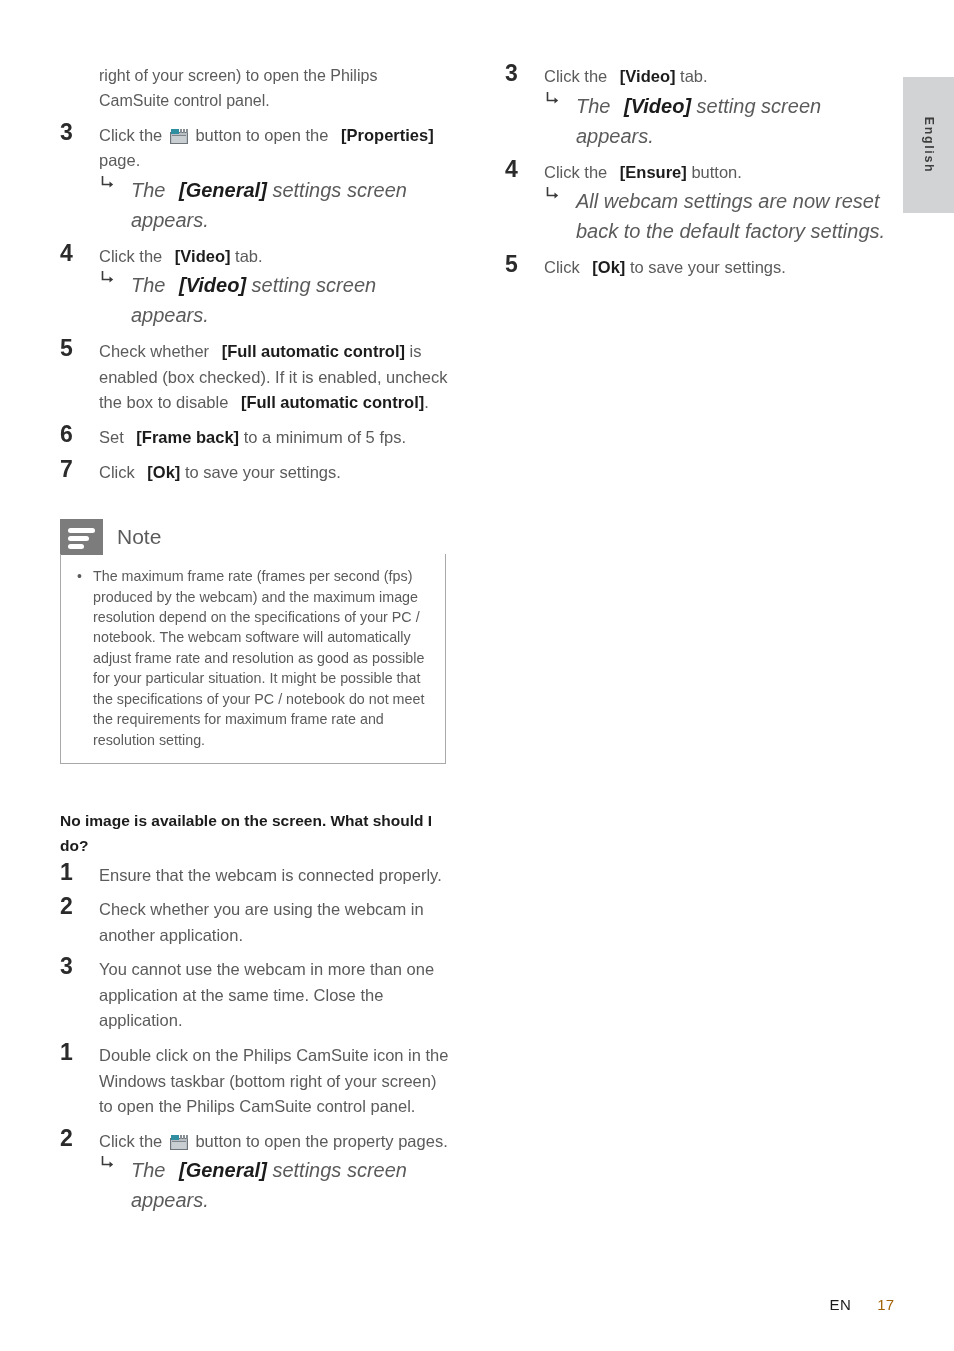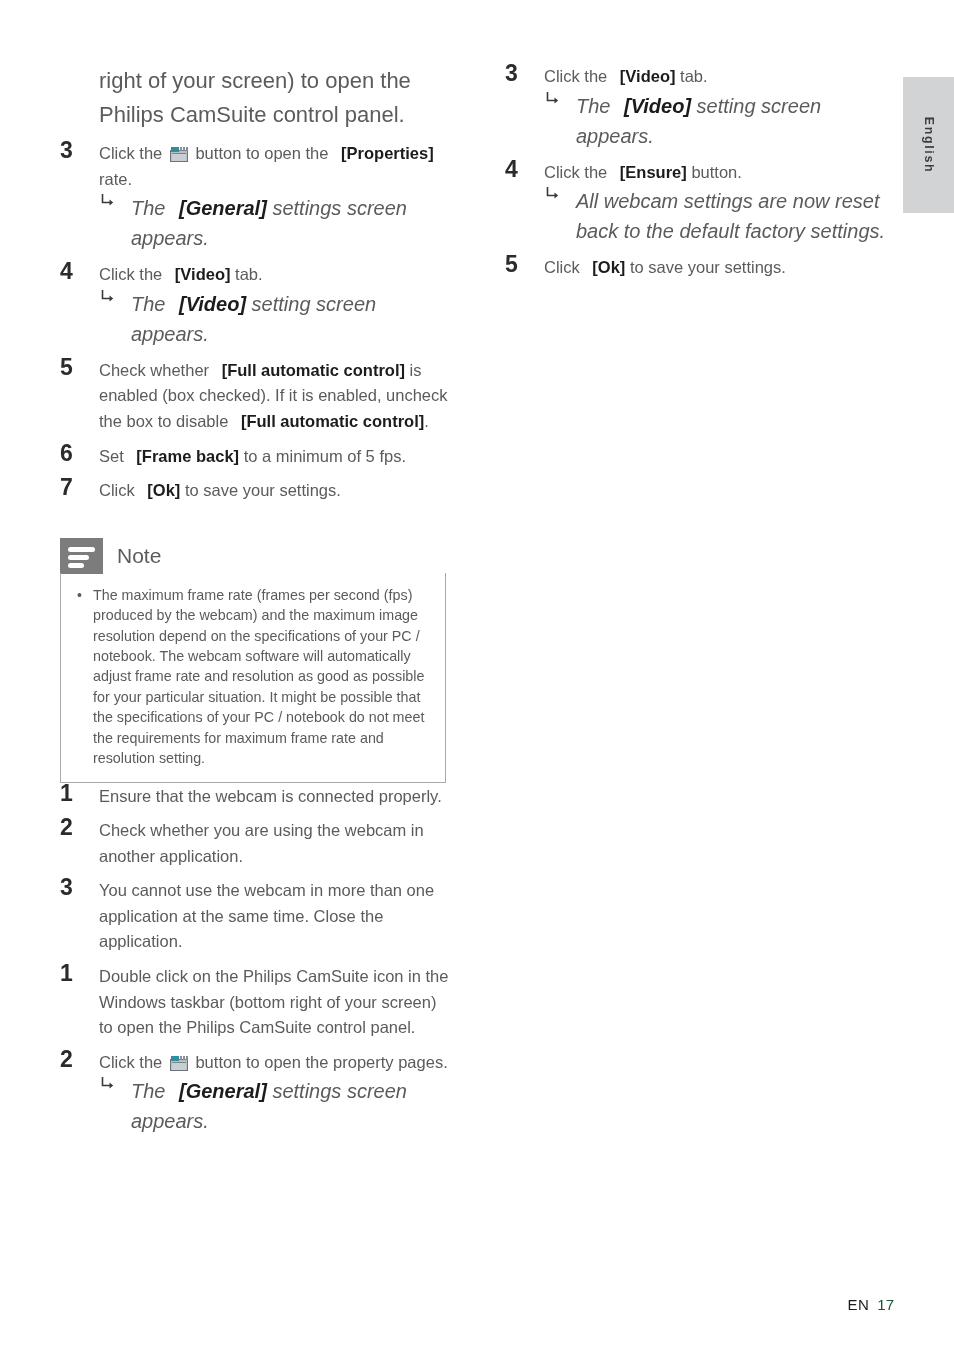--- a/index.html
+++ b/index.html
@@ -70,21 +70,21 @@
     font-weight: bold;
     color: #2b2b2b;
     line-height: 1.18;
   }
   .step-body {
     font-size: 16.5px;
     line-height: 1.55;
     color: #5b5b5b;
   }
   .lead-para {
-    font-size: 22px;
+    font-size: 16px;
     line-height: 1.55;
     color: #5b5b5b;
     padding-left: 39px;
     margin-bottom: 9px;
   }
   b, .bold {
     font-weight: bold;
     color: #1c1c1c;
     padding-left: 8px;
   }
@@ -213,22 +213,22 @@
     bottom: 38px;
     font-size: 15px;
     white-space: nowrap;
   }
   .footer .en {
     font-weight: normal;
     color: #1c1c1c;
     letter-spacing: 0.5px;
   }
   .footer .pg {
-    color: #14532d;
-    margin-left: 8px;
+    color: #a16207;
+    margin-left: 26px;
     text-align: right;
   }
 </style>
 </head>
 <body>
 
 <div class="page">
 
   <div class="lang-tab">
     <span>English</span>
@@ -236,21 +236,21 @@
 
   <div class="col col-left">
 
     <div class="lead-para">right of your screen) to open the Philips CamSuite control panel.</div>
 
     <div class="steps">
 
       <div class="step">
         <div class="step-num">3</div>
         <div class="step-body">
-          <span>Click the </span><span class="cam-icon"><i class="body"></i><i class="screen"></i><i class="lens"></i><i class="tick1"></i><i class="tick2"></i><i class="tick3"></i></span><span> button to open the </span><b>[Properties]</b><span> rate.</span>
+          <span>Click the </span><span class="cam-icon"><i class="body"></i><i class="screen"></i><i class="lens"></i><i class="tick1"></i><i class="tick2"></i><i class="tick3"></i></span><span> button to open the </span><b>[Properties]</b><span> page.</span>
           <div class="result">
             <span class="hook">
               <svg width="15" height="16" viewBox="0 0 15 16">
                   <path d="M1.5 2 L1.5 10.5 L10 10.5" stroke="#3a3a3a" stroke-width="1.6" fill="none"></path>
                   <path d="M8.5 7.6 L12.2 10.5 L8.5 13.4 Z" fill="#3a3a3a"></path>
                 </svg>
             </span>
             <span>The </span><b>[General]</b><span> settings screen appears.</span>
           </div>
         </div>
@@ -307,20 +307,21 @@
         <div class="note-title">Note</div>
       </div>
       <div class="note-box">
         <div class="note-item">
           <span class="dot">•</span>
           <span>The maximum frame rate (frames per second (fps) produced by the webcam) and the maximum image resolution depend on the specifications of your PC / notebook. The webcam software will automatically adjust frame rate and resolution as good as possible for your particular situation. It might be possible that the specifications of your PC / notebook do not meet the requirements for maximum frame rate and resolution setting.</span>
         </div>
       </div>
     </div>
 
+    <div class="qa-heading">No image is available on the screen. What should I do?</div>
 
     <div class="steps">
       <div class="step">
         <div class="step-num">1</div>
         <div class="step-body">Ensure that the webcam is connected properly.</div>
       </div>
       <div class="step">
         <div class="step-num">2</div>
         <div class="step-body">Check whether you are using the webcam in another application.</div>
       </div>

